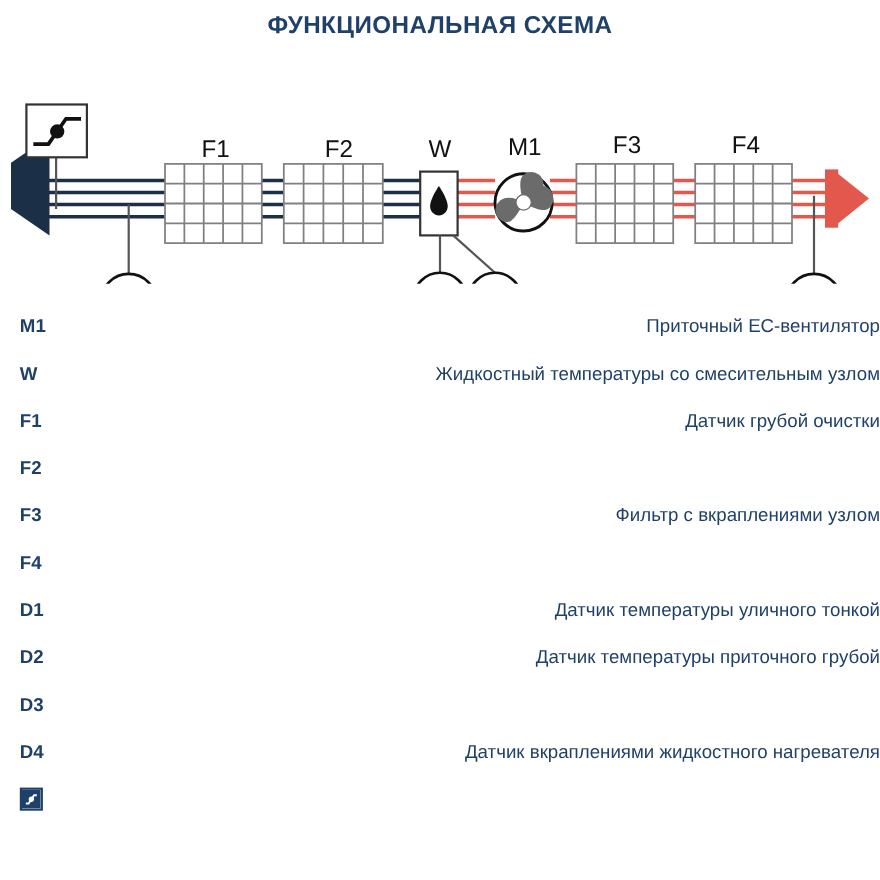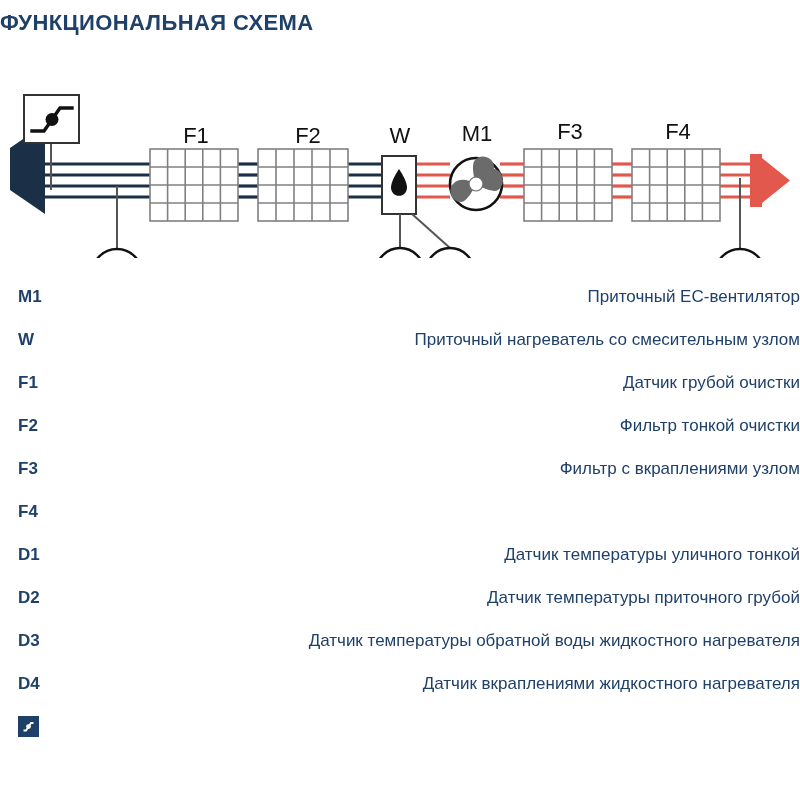--- a/index.html
+++ b/index.html
@@ -10,21 +10,21 @@
   body {
     width: 800px;
     height: 800px;
     font-family: "Liberation Sans", sans-serif;
     position: relative;
     overflow: hidden;
   }
 
   
   #title {
-    text-align: left;
+    text-align: center;
     font-size: 22px;
     font-weight: bold;
     color: #1f4068;
     letter-spacing: 0.4px;
     padding-top: 8px;
     height: 30px;
     line-height: 30px;
   }
 
   
@@ -275,31 +275,30 @@
 
 <div id="legend">
 
   <div class="legend-row">
     <div class="legend-code">M1</div>
     <div class="legend-desc">Приточный ЕС-вентилятор</div>
   </div>
 
   <div class="legend-row">
     <div class="legend-code">W</div>
-    <div class="legend-desc">Приточный нагреватель со смесительным узлом</div>
+    <div class="legend-desc">Жидкостный температуры со смесительным узлом</div>
   </div>
 
   <div class="legend-row">
     <div class="legend-code">F1</div>
     <div class="legend-desc">Датчик грубой очистки</div>
   </div>
 
   <div class="legend-row">
     <div class="legend-code">F2</div>
-    <div class="legend-desc">Фильтр тонкой очистки</div>
   </div>
 
   <div class="legend-row">
     <div class="legend-code">F3</div>
     <div class="legend-desc">Фильтр с вкраплениями узлом</div>
   </div>
 
   <div class="legend-row">
     <div class="legend-code">F4</div>
   </div>
@@ -309,21 +308,20 @@
     <div class="legend-desc">Датчик температуры уличного тонкой</div>
   </div>
 
   <div class="legend-row">
     <div class="legend-code">D2</div>
     <div class="legend-desc">Датчик температуры приточного грубой</div>
   </div>
 
   <div class="legend-row">
     <div class="legend-code">D3</div>
-    <div class="legend-desc">Датчик температуры обратной воды жидкостного нагревателя</div>
   </div>
 
   <div class="legend-row">
     <div class="legend-code">D4</div>
     <div class="legend-desc">Датчик вкраплениями жидкостного нагревателя</div>
   </div>
 
   <div class="legend-row">
     <div class="legend-code-icon">
       <span class="damper-chip">

